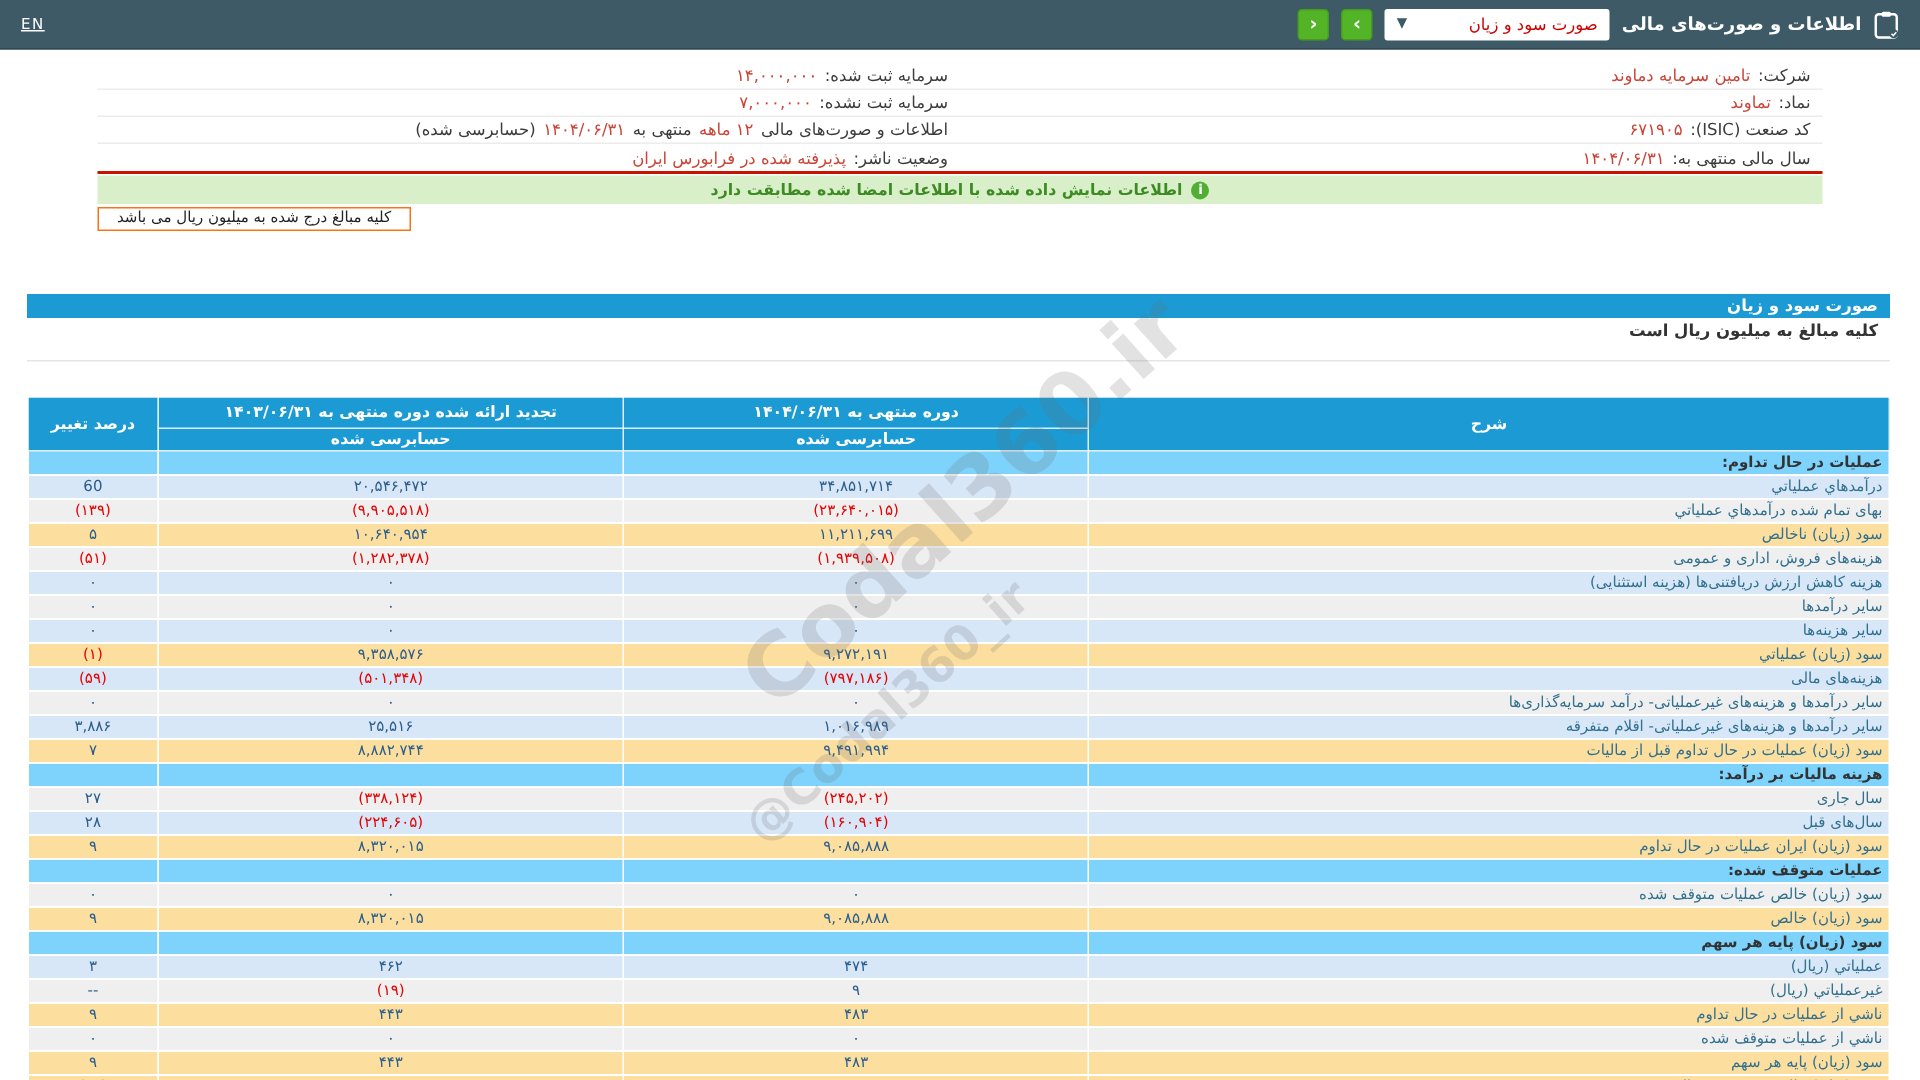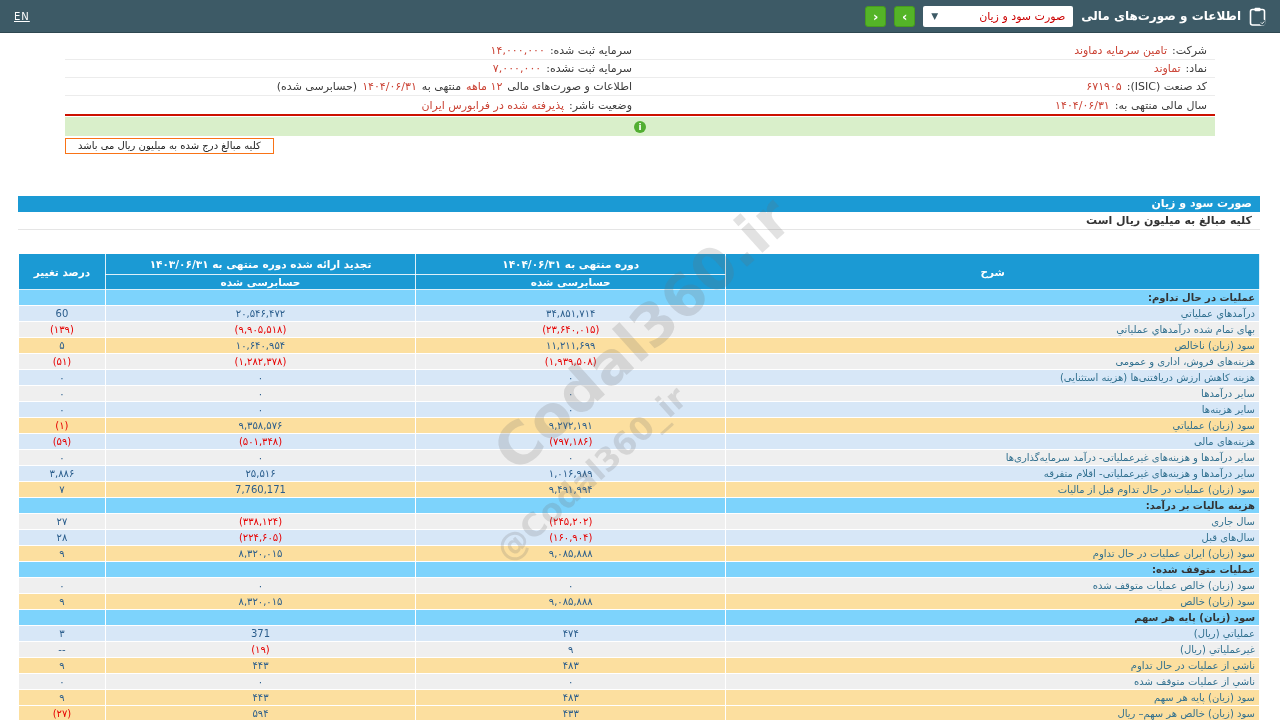--- a/index.html
+++ b/index.html
@@ -117,21 +117,21 @@
     font-size: 11px;
     font-weight: bold;
     height: 16px;
     line-height: 16px;
     padding: 0 8px;
   }
   .stmt-note {
     font-size: 11px;
     font-weight: bold;
     color: #333;
-    height: 18px;
+    height: 29px;
     line-height: 18px;
     padding: 0 8px;
     border-bottom: 1px solid #e5e5e5;
     background: #fff;
   }
 
   
   .tbl-wrap { margin: 23px 20px 0 18px; }
   table.pl {
     width: 100%;
@@ -247,20 +247,21 @@
     </div>
     <div class="info-cell">
       <span class="info-label">وضعیت ناشر:</span>
       <span class="info-value">پذیرفته شده در فرابورس ایران</span>
     </div>
   </div>
 </div>
 
 <div class="notice">
   <span class="notice-icon">i</span>
+  <span>اطلاعات نمایش داده شده با اطلاعات امضا شده مطابقت دارد</span>
 </div>
 
 <div class="unit-wrap">
   <div class="unit-box">کلیه مبالغ درج شده به میلیون ریال می باشد</div>
 </div>
 
 <div class="stmt">
   <div class="stmt-title">صورت سود و زیان</div>
   <div class="stmt-note">کلیه مبالغ به میلیون ریال است</div>
 </div>
@@ -348,21 +349,21 @@
         </tr>
         <tr class="row-blue">
           <td class="c-label">سایر درآمدها و هزینه‌های غیرعملیاتی- اقلام متفرقه</td>
           <td class="c-num">۱,۰۱۶,۹۸۹</td>
           <td class="c-num">۲۵,۵۱۶</td>
           <td class="c-num c-pct">۳,۸۸۶</td>
         </tr>
         <tr class="row-yellow">
           <td class="c-label">سود (زیان) عملیات در حال تداوم قبل از مالیات</td>
           <td class="c-num">۹,۴۹۱,۹۹۴</td>
-          <td class="c-num">7,760,171</td>
+          <td class="c-num">۸,۸۸۲,۷۴۴</td>
           <td class="c-num c-pct">۷</td>
         </tr>
         <tr class="row-section">
           <td class="c-label">هزینه مالیات بر درآمد:</td>
           <td class="c-num"></td>
           <td class="c-num"></td>
           <td class="c-num c-pct"></td>
         </tr>
         <tr class="row-gray">
           <td class="c-label">سال جاری</td>
@@ -402,21 +403,21 @@
         </tr>
         <tr class="row-section">
           <td class="c-label">سود (زیان) پایه هر سهم</td>
           <td class="c-num"></td>
           <td class="c-num"></td>
           <td class="c-num c-pct"></td>
         </tr>
         <tr class="row-blue">
           <td class="c-label">عملیاتي (ریال)</td>
           <td class="c-num">۴۷۴</td>
-          <td class="c-num">371</td>
+          <td class="c-num">۴۶۲</td>
           <td class="c-num c-pct">۳</td>
         </tr>
         <tr class="row-gray">
           <td class="c-label">غیرعملیاتي (ریال)</td>
           <td class="c-num">۹</td>
           <td class="c-num neg">(۱۹)</td>
           <td class="c-num c-pct">--</td>
         </tr>
         <tr class="row-yellow">
           <td class="c-label">ناشي از عملیات در حال تداوم</td>

